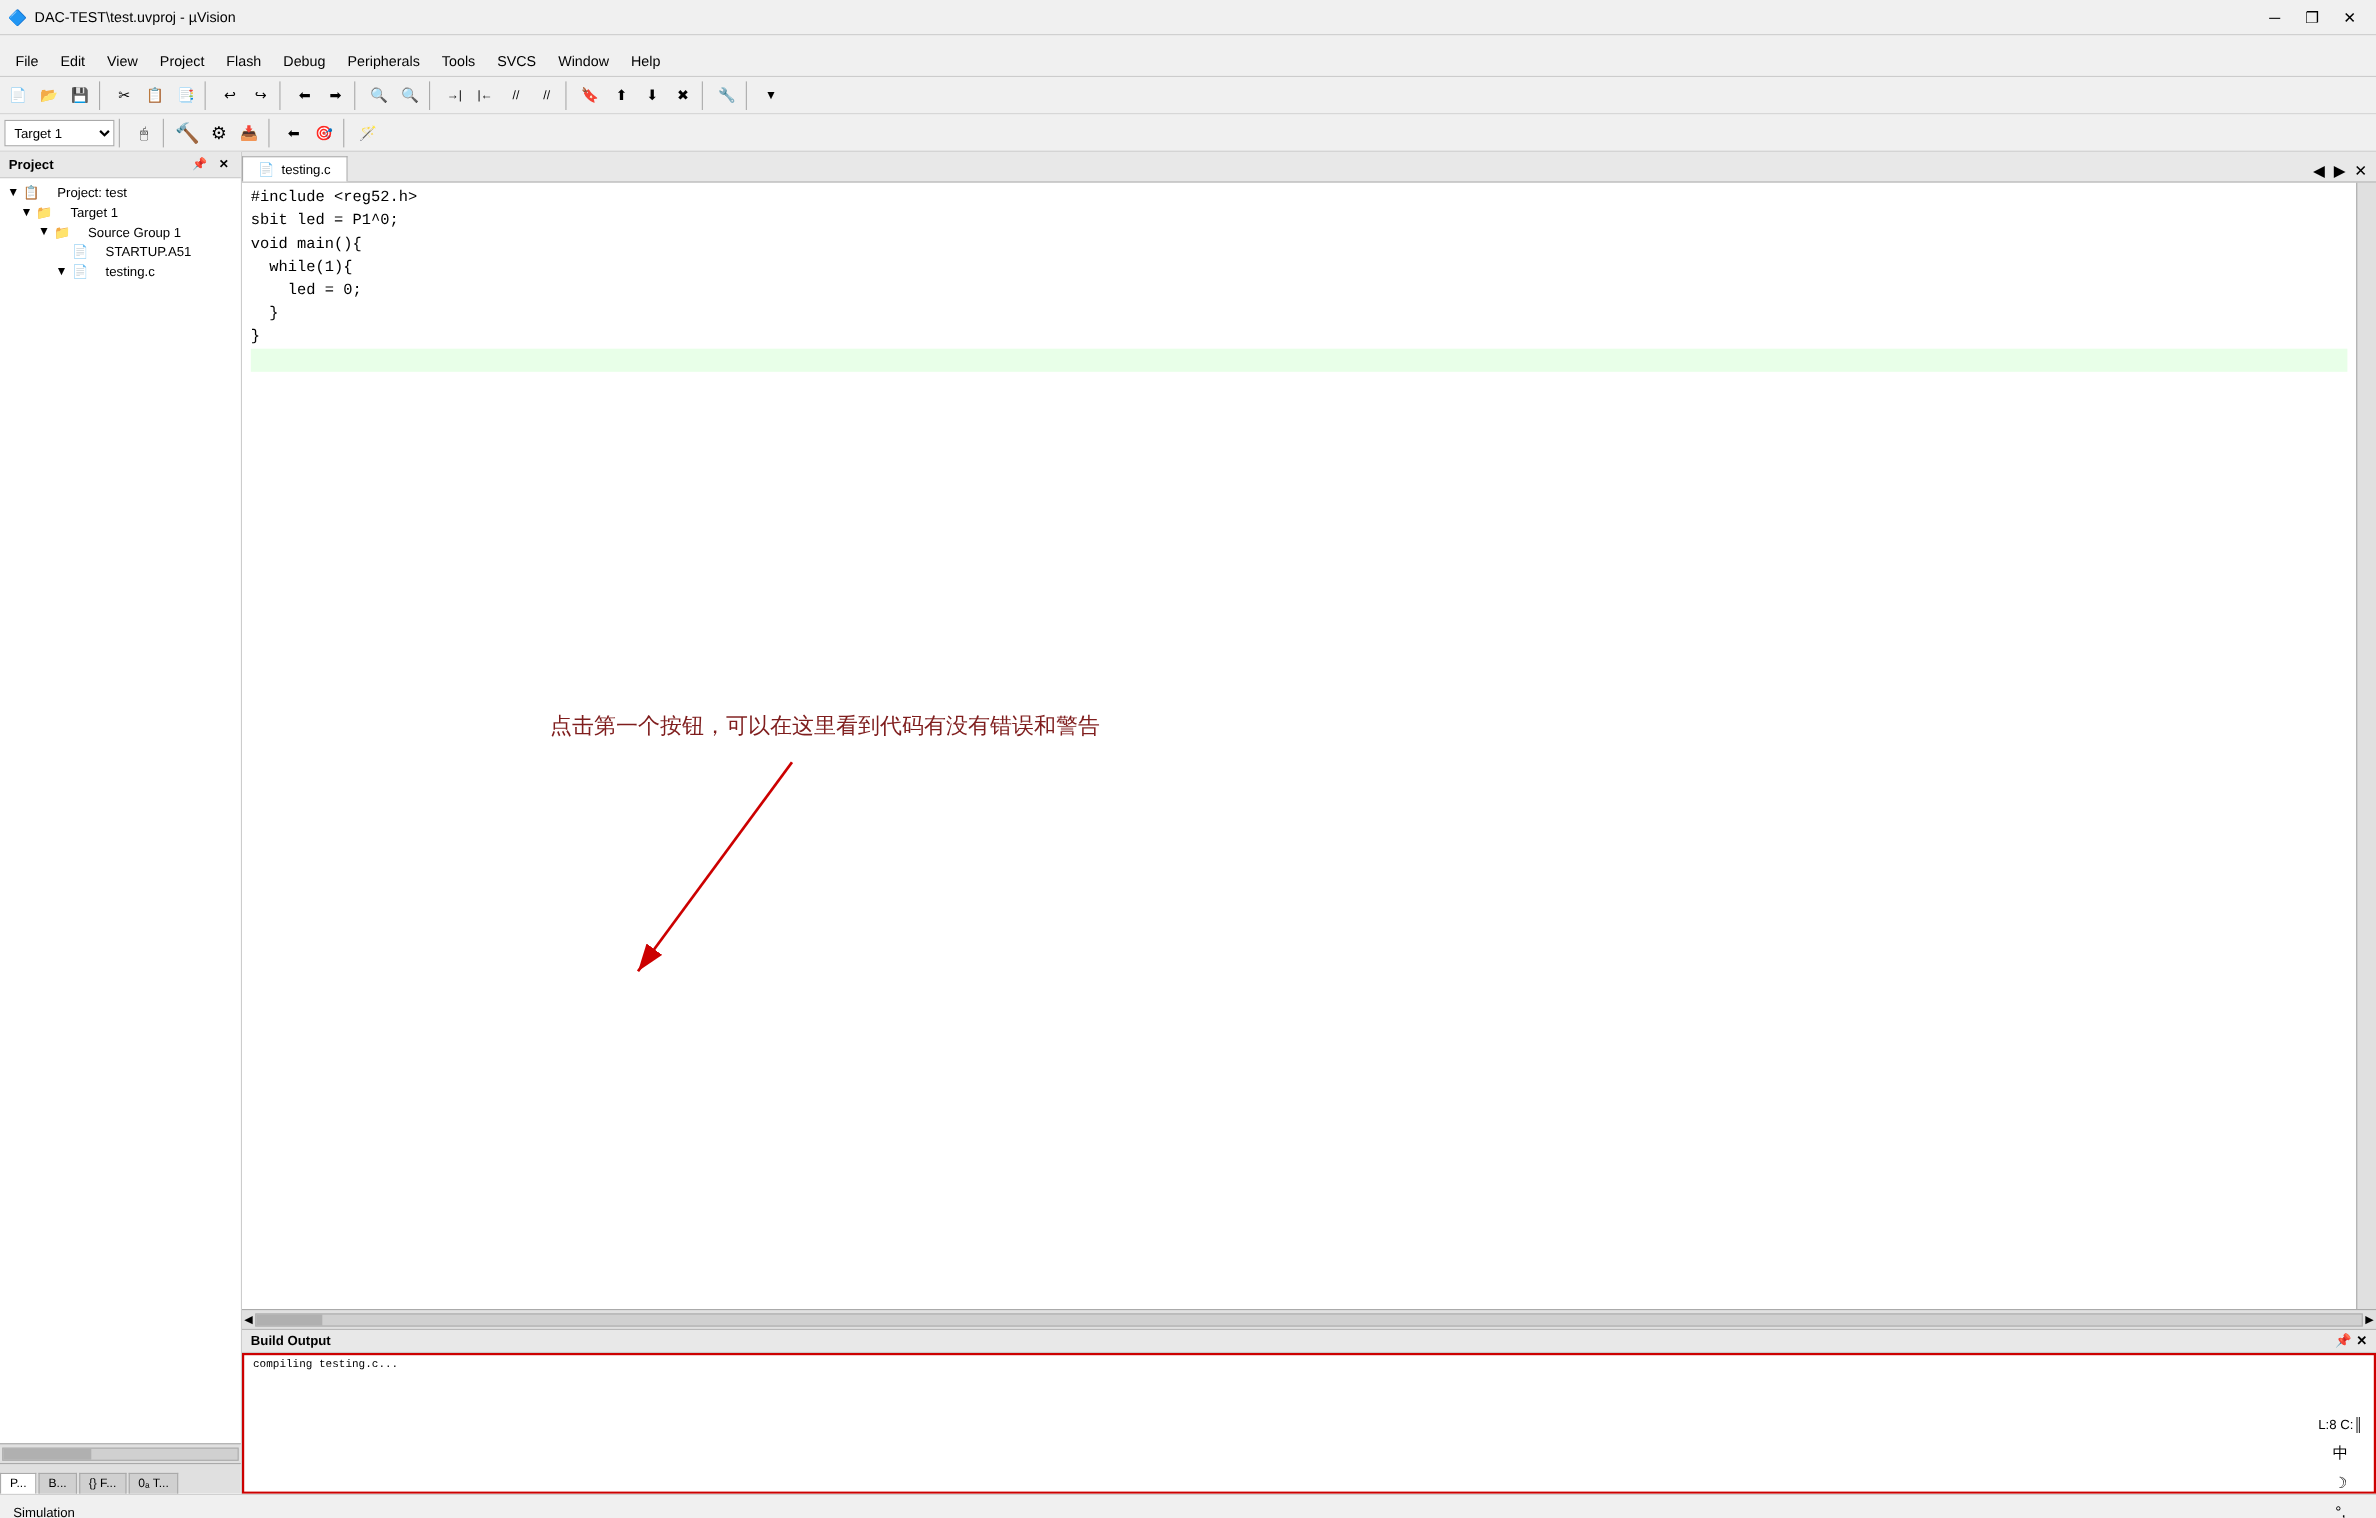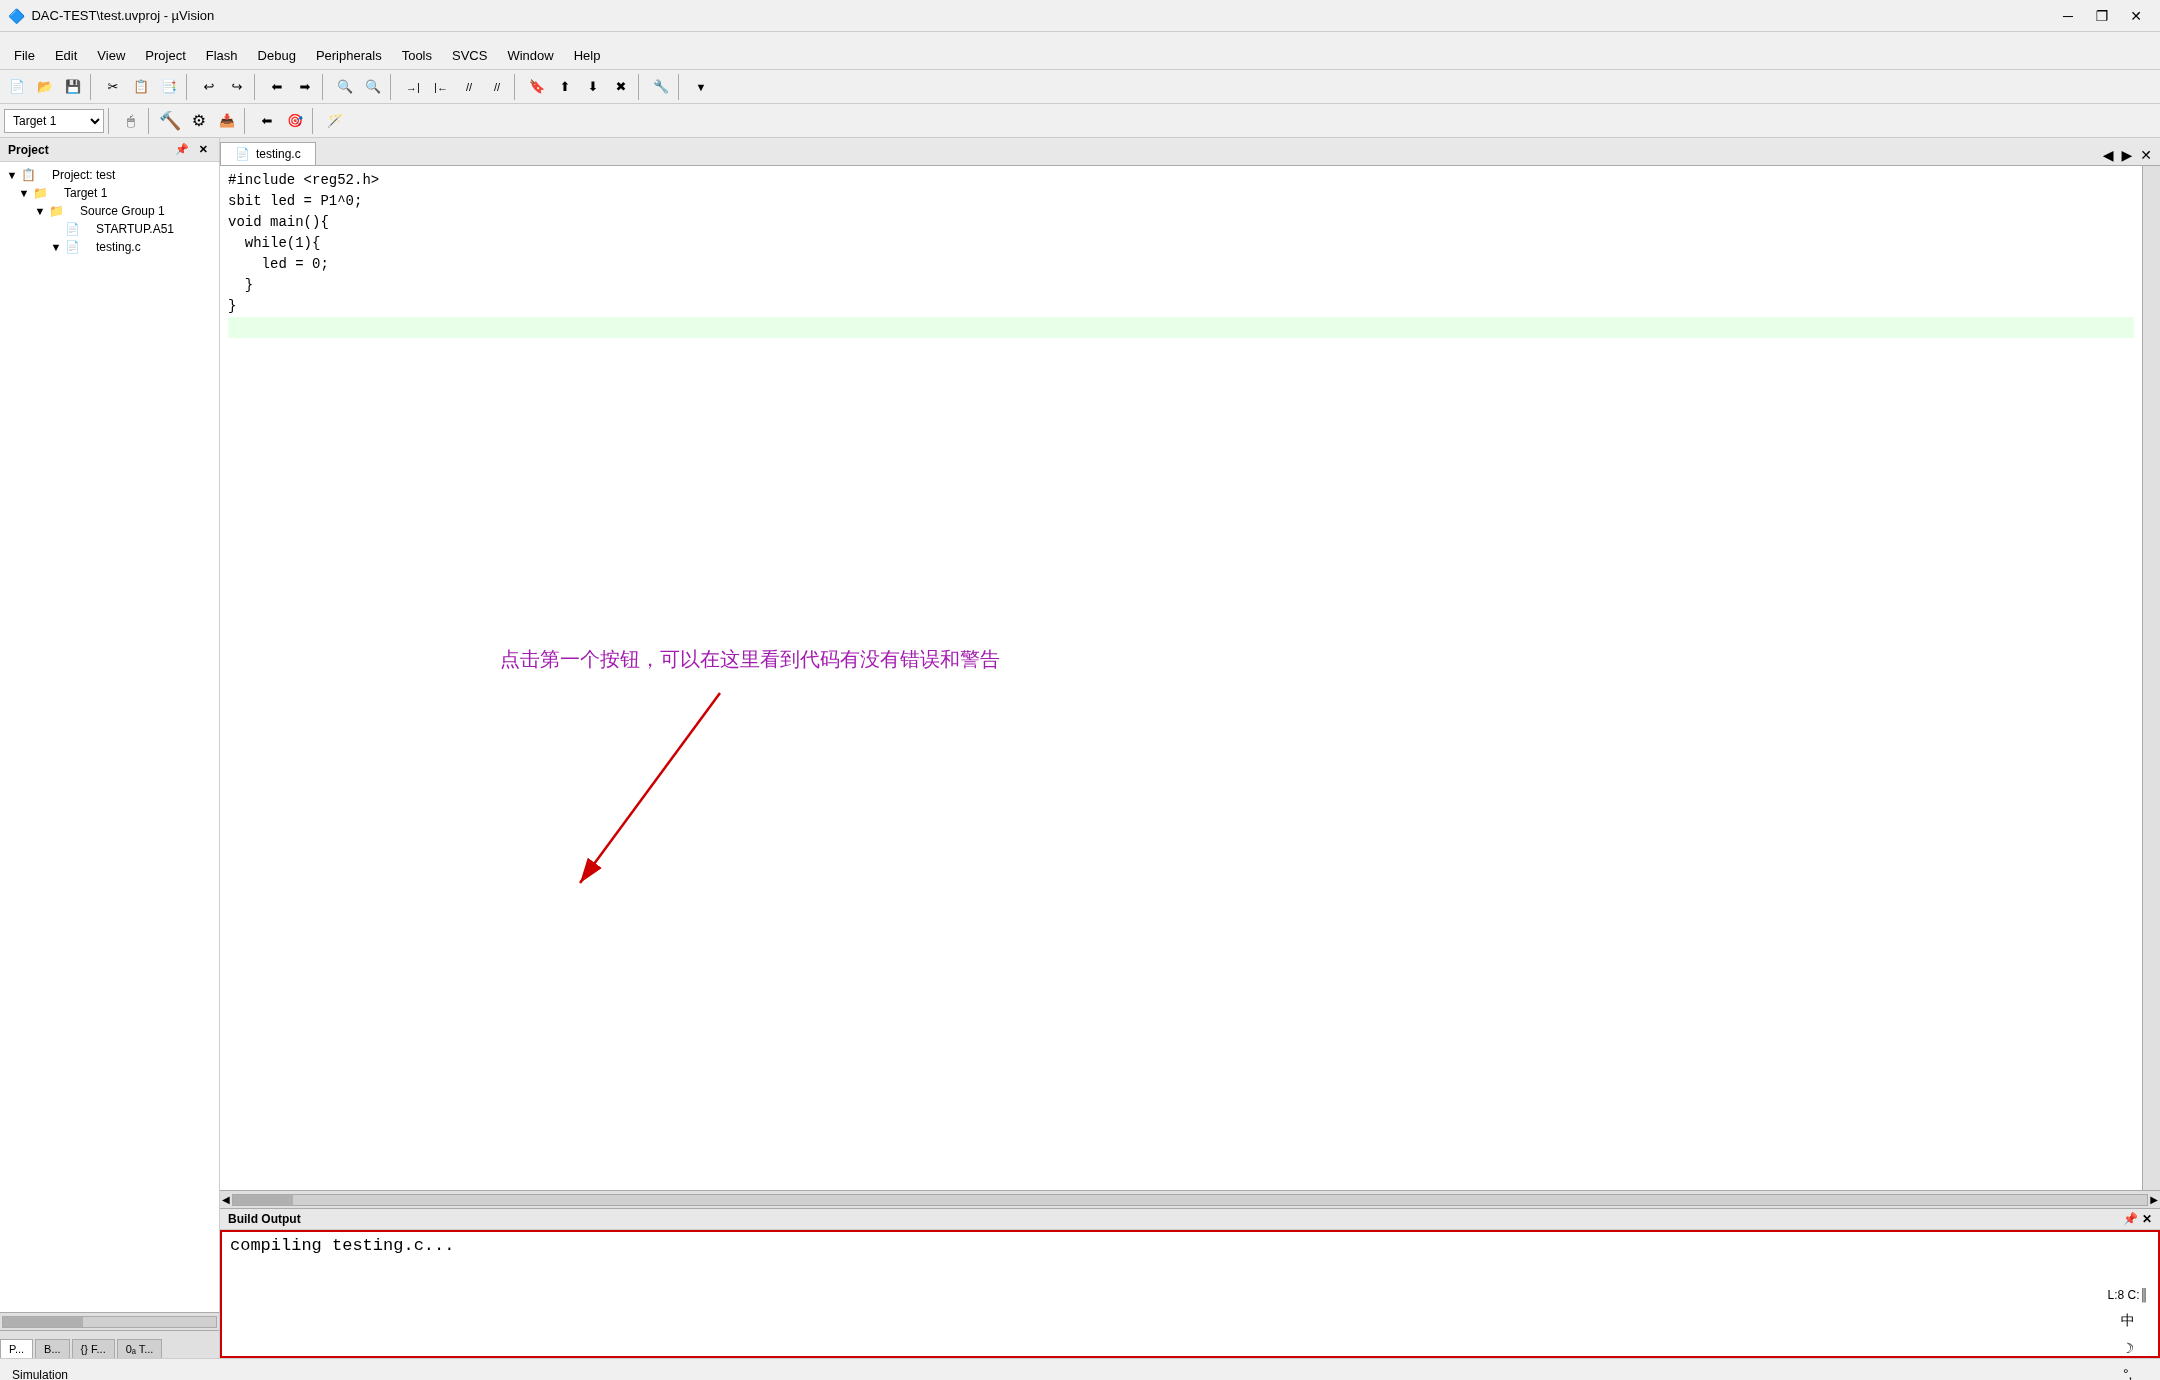--- a/index.html
+++ b/index.html
@@ -51,21 +51,21 @@
     .tab-ctrl-btn { cursor: pointer; font-size: 14px; padding: 2px; }
 
     #code-area { flex: 1; background: white; overflow: auto; font-family: 'Courier New', monospace; font-size: 14px; padding: 4px 8px; line-height: 1.5; }
     .code-line { display: flex; }
     .code-line.highlighted { background: #e8ffe8; }
     .line-content { white-space: pre; }
 
     
     #build-area { height: 130px; background: white; border-top: 1px solid #aaa; display: flex; flex-direction: column; }
     #build-header { background: #e8e8e8; padding: 3px 8px; font-weight: bold; font-size: 12px; display: flex; justify-content: space-between; border-bottom: 1px solid #ccc; }
-    #build-output { flex: 1; overflow: auto; padding: 4px 8px; font-family: 'Courier New', monospace; font-size: 17px; border: 2px solid #cc0000; }
+    #build-output { flex: 1; overflow: auto; padding: 4px 8px; font-family: 'Courier New', monospace; font-size: 10px; border: 2px solid #cc0000; }
 
     
     #hscroll { height: 18px; background: #e0e0e0; border-top: 1px solid #aaa; display: flex; align-items: center; padding: 0 2px; }
     #hscroll-track { flex: 1; height: 12px; background: #d0d0d0; border: 1px solid #aaa; position: relative; }
     #hscroll-thumb { width: 60px; height: 100%; background: #b0b0b0; position: absolute; left: 0; }
 
     
     #statusbar { height: 32px; background: #f0f0f0; border-top: 1px solid #ccc; display: flex; align-items: center; justify-content: space-between; padding: 0 12px; font-size: 12px; }
     #statusbar-left { display: flex; gap: 16px; }
     #statusbar-right { display: flex; gap: 10px; align-items: center; font-size: 14px; flex-direction: column; }
@@ -255,21 +255,21 @@
           <div class="code-line">
             <span class="line-content">}</span>
           </div>
           <div class="code-line highlighted" style="background:#e8ffe8;">
             <span class="line-content"> </span>
           </div>
         </div>
         <div id="vscroll" style="width:18px; background:#e0e0e0; border-left:1px solid #aaa;"></div>
 
         <div style="position:absolute; top:480px; left:280px; pointer-events:none;">
-          <div style="color:#a21caf; font-size:20px; font-family: Arial, sans-serif; white-space:nowrap;">点击第一个按钮，可以在这里看到代码有没有错误和警告</div>
+          <div style="color:#7f1d1d; font-size:20px; font-family: Arial, sans-serif; white-space:nowrap;">点击第一个按钮，可以在这里看到代码有没有错误和警告</div>
           <svg width="320" height="220" style="display:block; margin-top:10px;">
             <defs>
               <marker id="arrowhead" markerWidth="10" markerHeight="7" refX="10" refY="3.5" orient="auto">
                 <polygon points="0 0, 10 3.5, 0 7" fill="#cc0000"></polygon>
               </marker>
             </defs>
             <line x1="220" y1="10" x2="80" y2="200" stroke="#cc0000" stroke-width="2.5" marker-end="url(#arrowhead)"></line>
           </svg>
         </div>
       </div>

